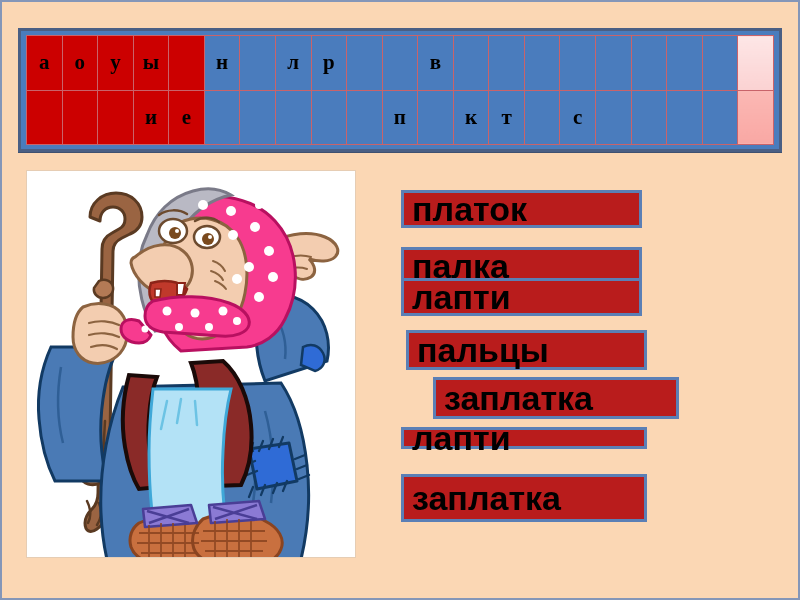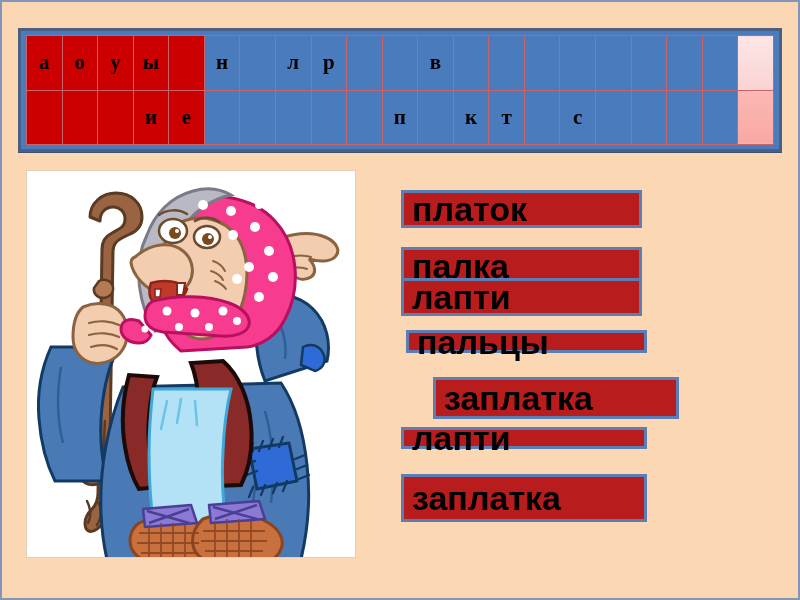--- a/index.html
+++ b/index.html
@@ -289,19 +289,19 @@
         </g>
       </g>
     </svg>
 
   </div>
 
   <div id="word-list">
       <div class="word-btn" style="left: 399px; top: 188px; width: 241px; height: 38px;">платок</div>
       <div class="word-btn" style="left: 399px; top: 232px; width: 241px; height: 38px; margin-top: 13px;">палка</div>
       <div class="word-btn" style="left: 399px; top: 276px; width: 241px; height: 38px;">лапти</div>
-      <div class="word-btn" style="left: 404px; top: 328px; width: 241px; height: 23px;">пальцы</div>
+      <div class="word-btn" style="left: 404px; top: 328px; width: 241px; height: 40px;">пальцы</div>
       <div class="word-btn" style="left: 399px; top: 375px; width: 246px; height: 42px; margin-left: 32px;">заплатка</div>
       <div class="word-btn" style="left: 399px; top: 425px; width: 246px; height: 22px;">лапти</div>
       <div class="word-btn" style="left: 399px; top: 472px; width: 246px; height: 48px;">заплатка</div>
     </div>
 
 </div>
 
 </body></html>

